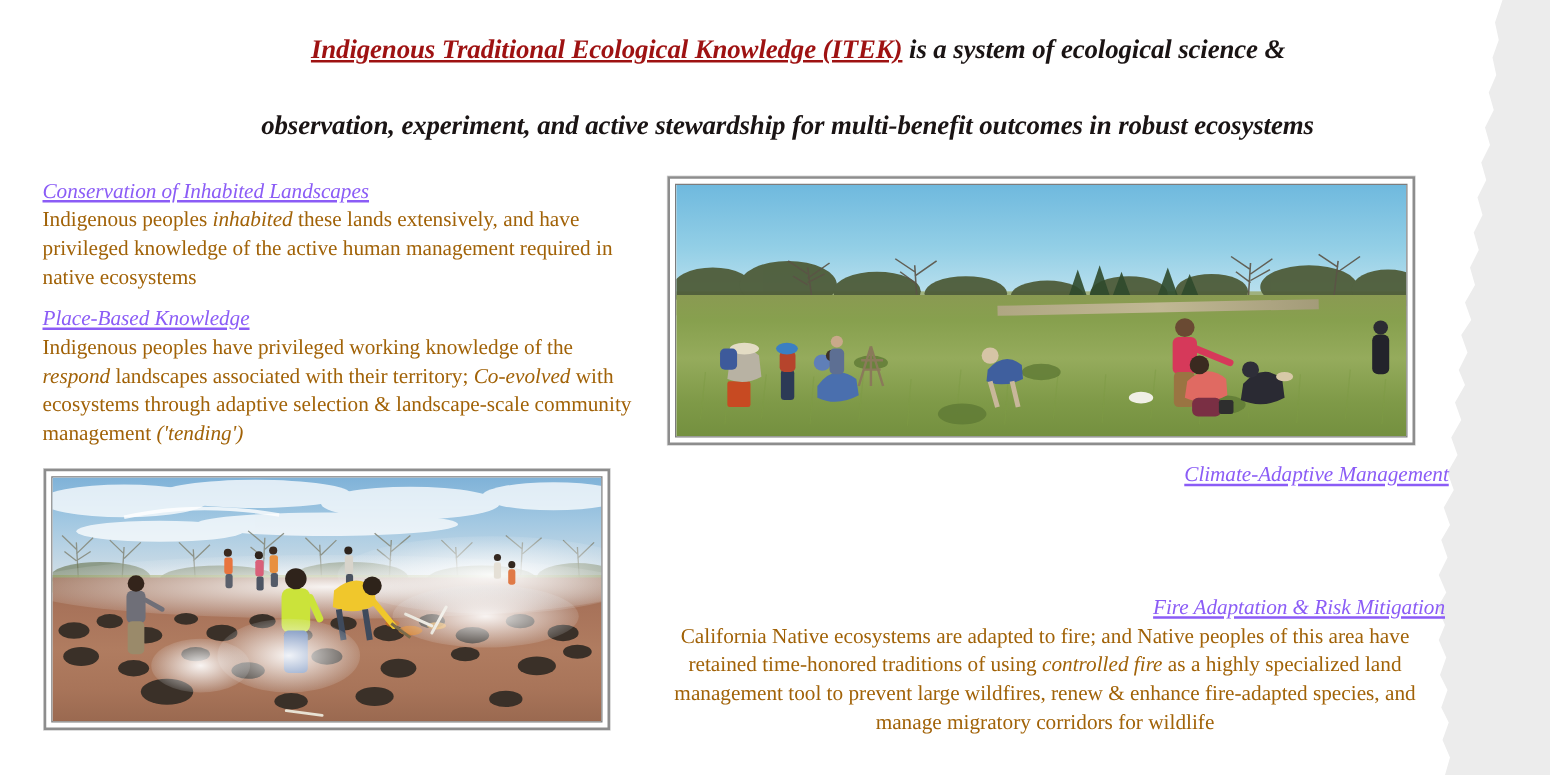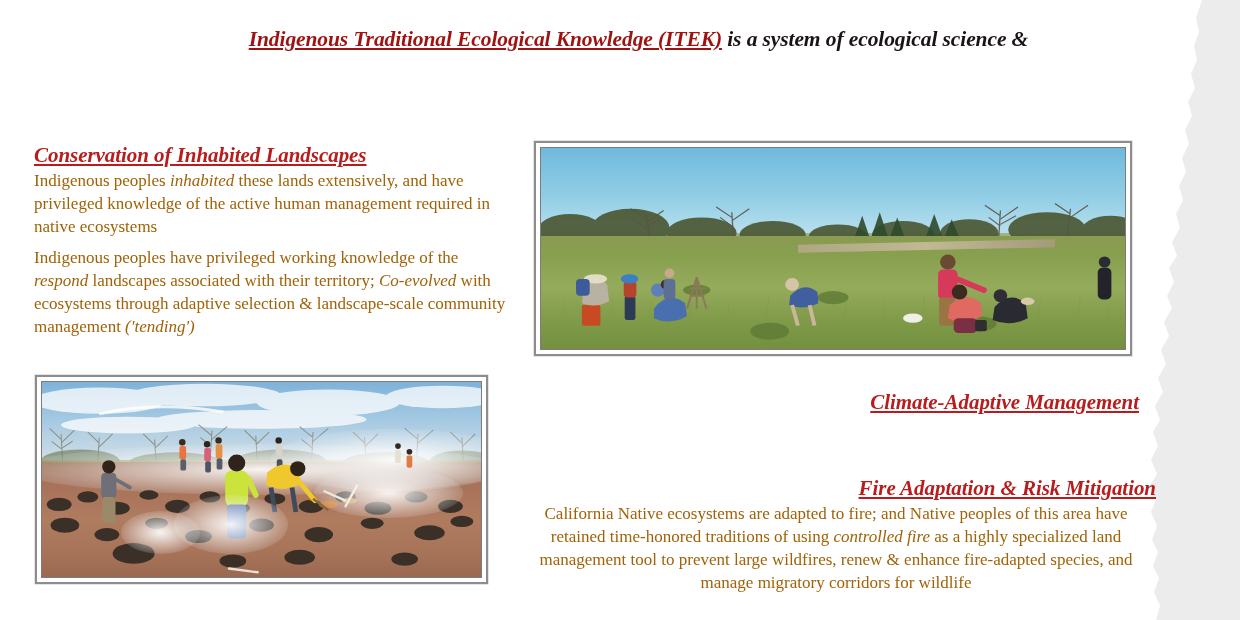--- a/index.html
+++ b/index.html
@@ -48,45 +48,45 @@
   .title-hl {
     color: #9e1212;
     text-decoration: underline;
     text-underline-offset: 2px;
     text-decoration-thickness: 1.6px;
     margin-left: 17px;
   }
 
   
   .sec-head {
-    color: #b91c1c;
-    font-weight: bold;
+    color: #8b5cf6;
+    font-weight: normal;
     font-style: italic;
     text-decoration: underline;
     text-underline-offset: 2px;
     text-decoration-thickness: 1.5px;
-    font-size: 21px;
+    font-size: 17px;
     letter-spacing: -0.05px;
     white-space: nowrap;
   }
   .sec-body {
     color: #a16207;
     font-size: 17px;
     line-height: 1.36;
     margin-top: 1px;
   }
   .sec-body em { font-style: italic; }
 
   .left-col  { text-align: left;  }
   .right-col { text-align: center; }
   .right-col .sec-head { text-align: right; display: block; }
 
   #sec-conservation { position: absolute; left: 34px; top: 143px; width: 470px; }
   #sec-place        { position: absolute; left: 34px; top: 245px; width: 480px; }
-  #sec-climate      { position: absolute; left: 509px; top: 370px; width: 630px; margin-top: 20px; }
+  #sec-climate      { position: absolute; left: 529px; top: 370px; width: 630px; }
   #sec-fire         { position: absolute; left: 516px; top: 476px; width: 640px; }
 
   
   .photo-frame {
     position: absolute;
     background: #ffffff;
     border: 2px solid #8d8d8d;
     padding: 4px;
     box-shadow: 0 0 0 0.5px #c9c9c9;
   }
@@ -166,28 +166,30 @@
              L 59 336 L 54 322 L 62 308 L 57 296 L 64 282
              L 59 268 L 67 256 L 62 242 L 70 228 L 66 214
              L 73 200 L 69 186 L 76 172 L 72 158 L 79 144
              L 75 130 L 82 116 L 78 102 L 85 88 L 81 74
              L 87 60 L 84 46 L 89 32 L 86 18 Z" fill="#ececec"></path>
   </svg>
 
   <div class="title-block">
     <span class="title-hl">Indigenous Traditional Ecological Knowledge (ITEK)</span><span> is a system of ecological science &amp;</span><br>
     <br>
+    <span>observation, experiment, and active stewardship for multi-benefit outcomes in robust ecosystems</span>
   </div>
 
   <div id="sec-conservation" class="left-col">
     <div class="sec-head">Conservation of Inhabited Landscapes</div>
     <div class="sec-body"><span>Indigenous peoples </span><em>inhabited</em><span> these lands extensively, and have privileged knowledge of the active human management required in native ecosystems</span></div>
   </div>
 
   <div id="sec-place" class="left-col">
+    <div class="sec-head">Place-Based Knowledge</div>
     <div class="sec-body"><span>Indigenous peoples have privileged working knowledge of the </span><em>respond</em><span> landscapes associated with their territory; </span><em>Co-evolved</em><span> with ecosystems through adaptive selection &amp; landscape-scale community management </span><em>('tending')</em></div>
   </div>
 
   <div id="sec-climate" class="right-col">
     <div class="sec-head">Climate-Adaptive Management</div>
   </div>
 
   <div id="sec-fire" class="right-col">
     <div class="sec-head">Fire Adaptation &amp; Risk Mitigation</div>
     <div class="sec-body"><span>California Native ecosystems are adapted to fire; and Native peoples of this area have retained time-honored traditions of using </span><em>controlled fire</em><span> as a highly specialized land management tool to prevent large wildfires, renew &amp; enhance fire-adapted species, and manage migratory corridors for wildlife</span></div>

